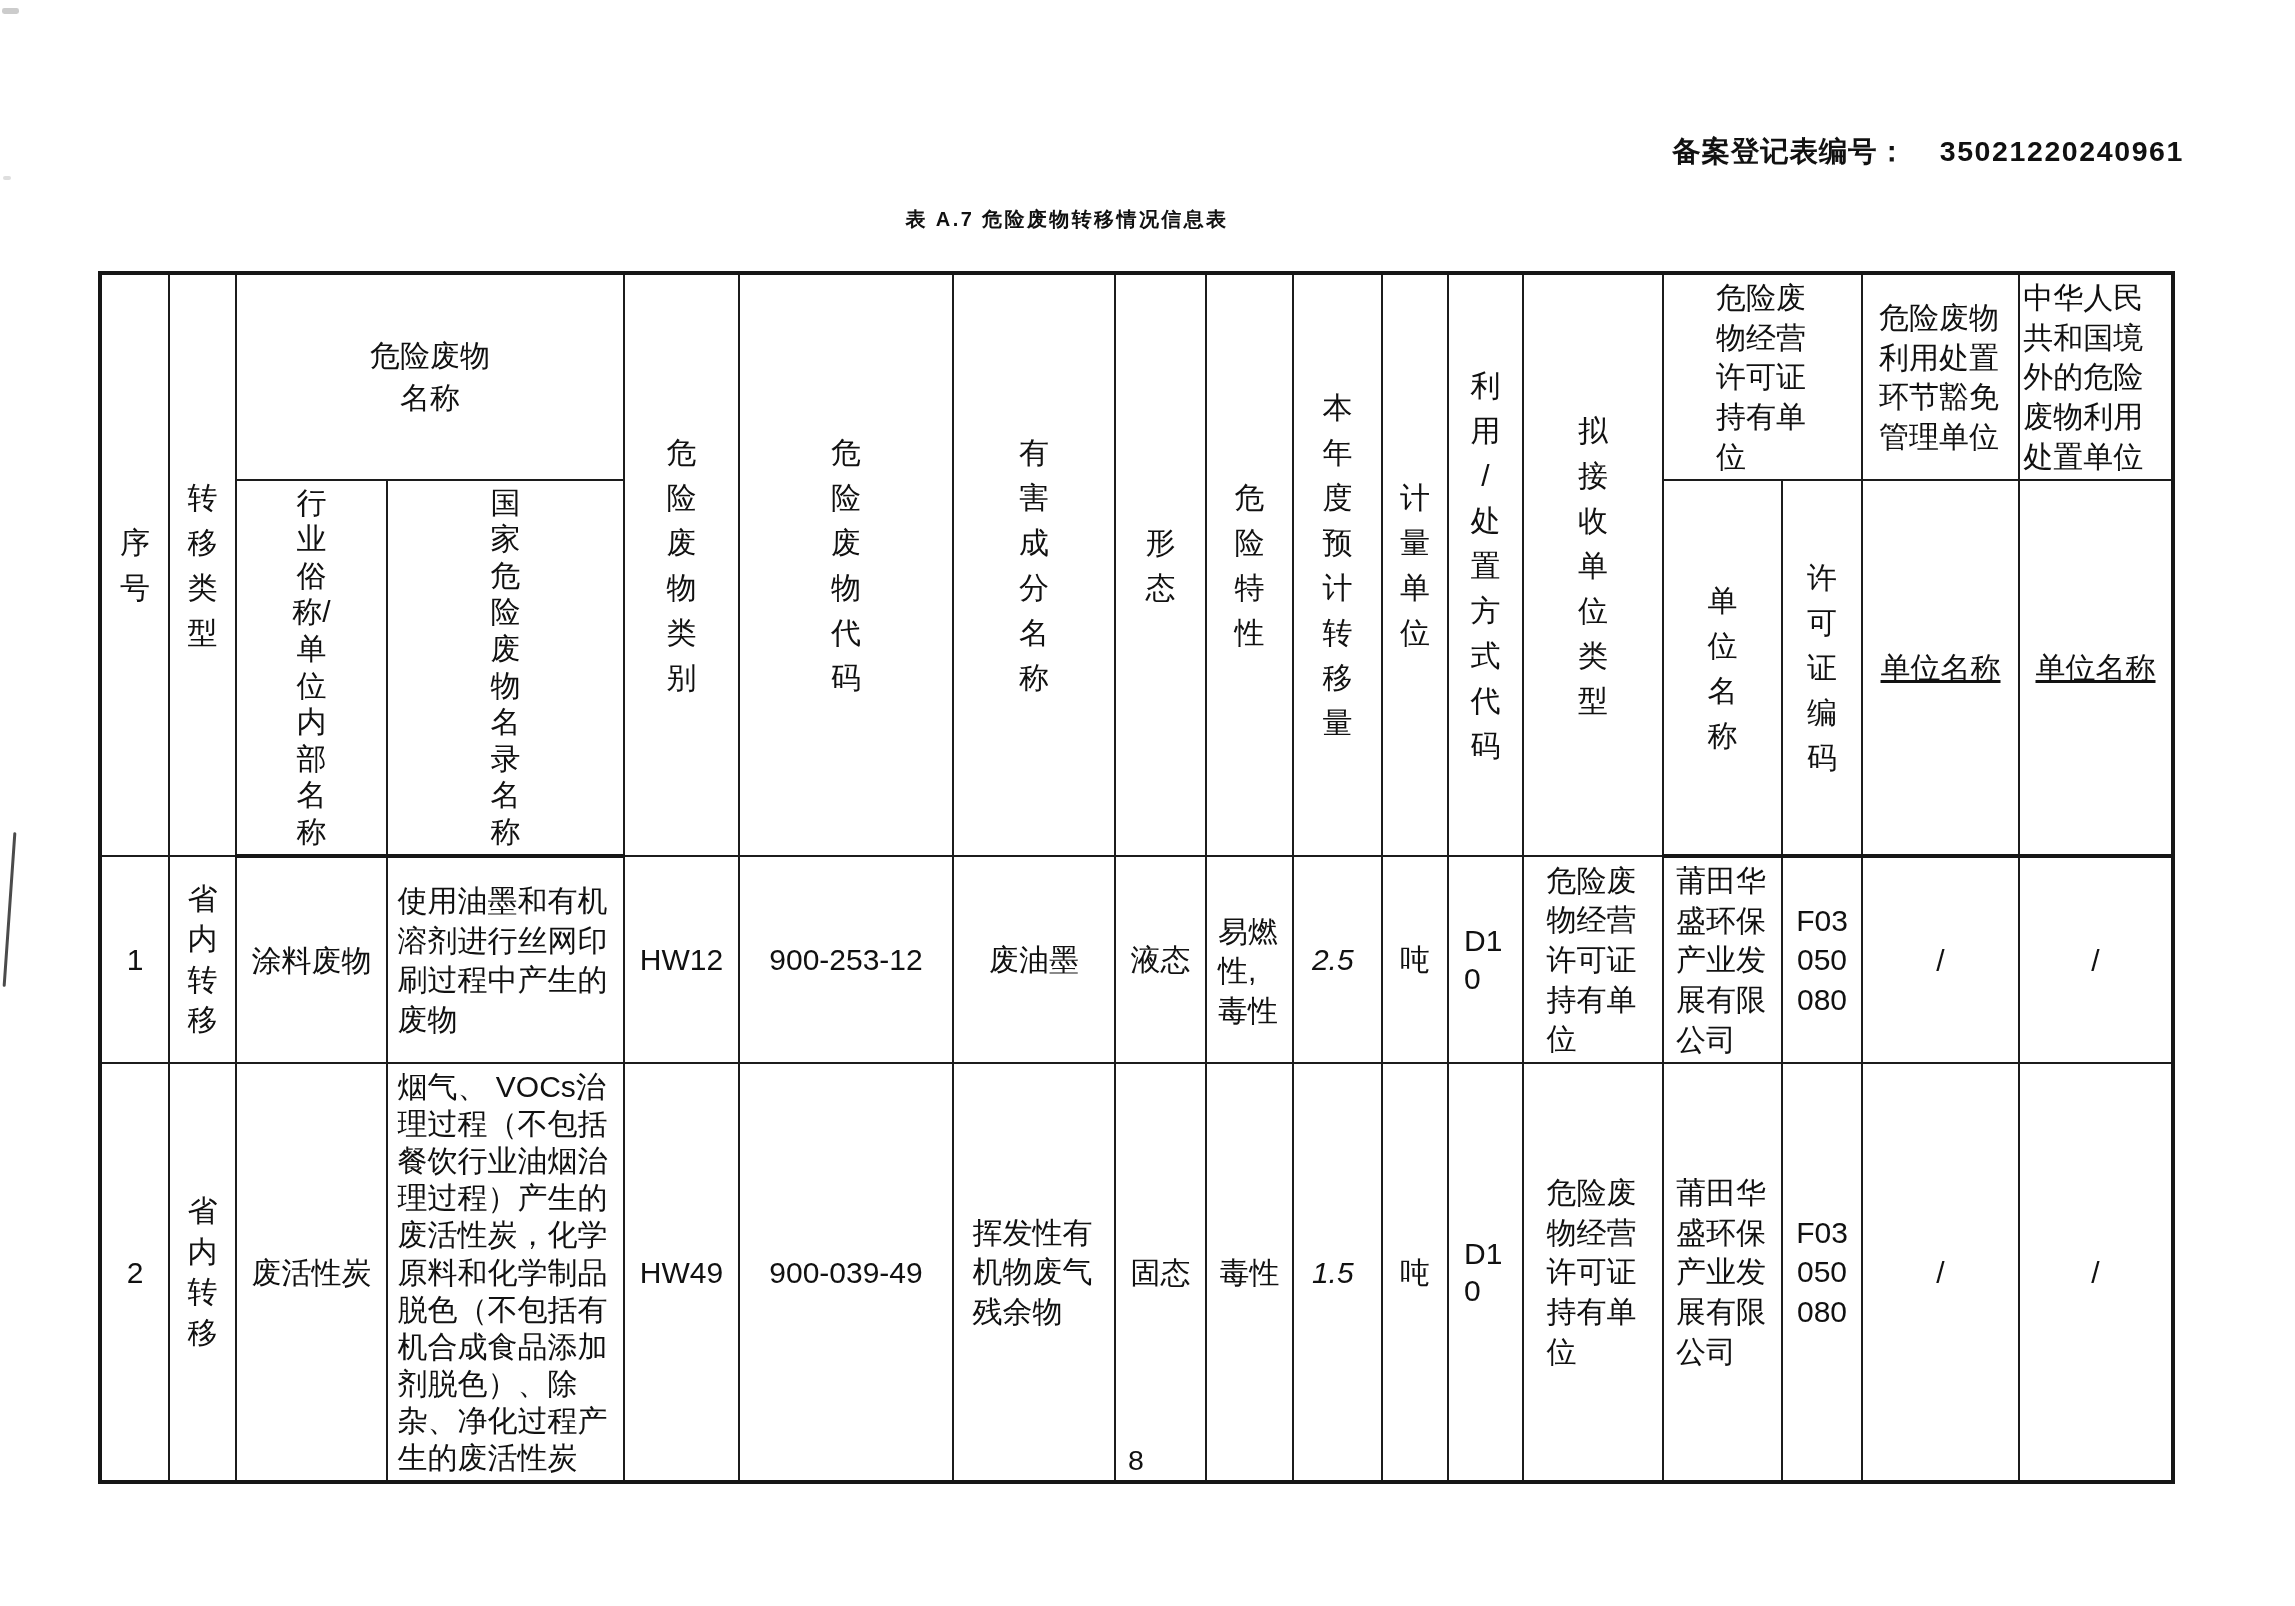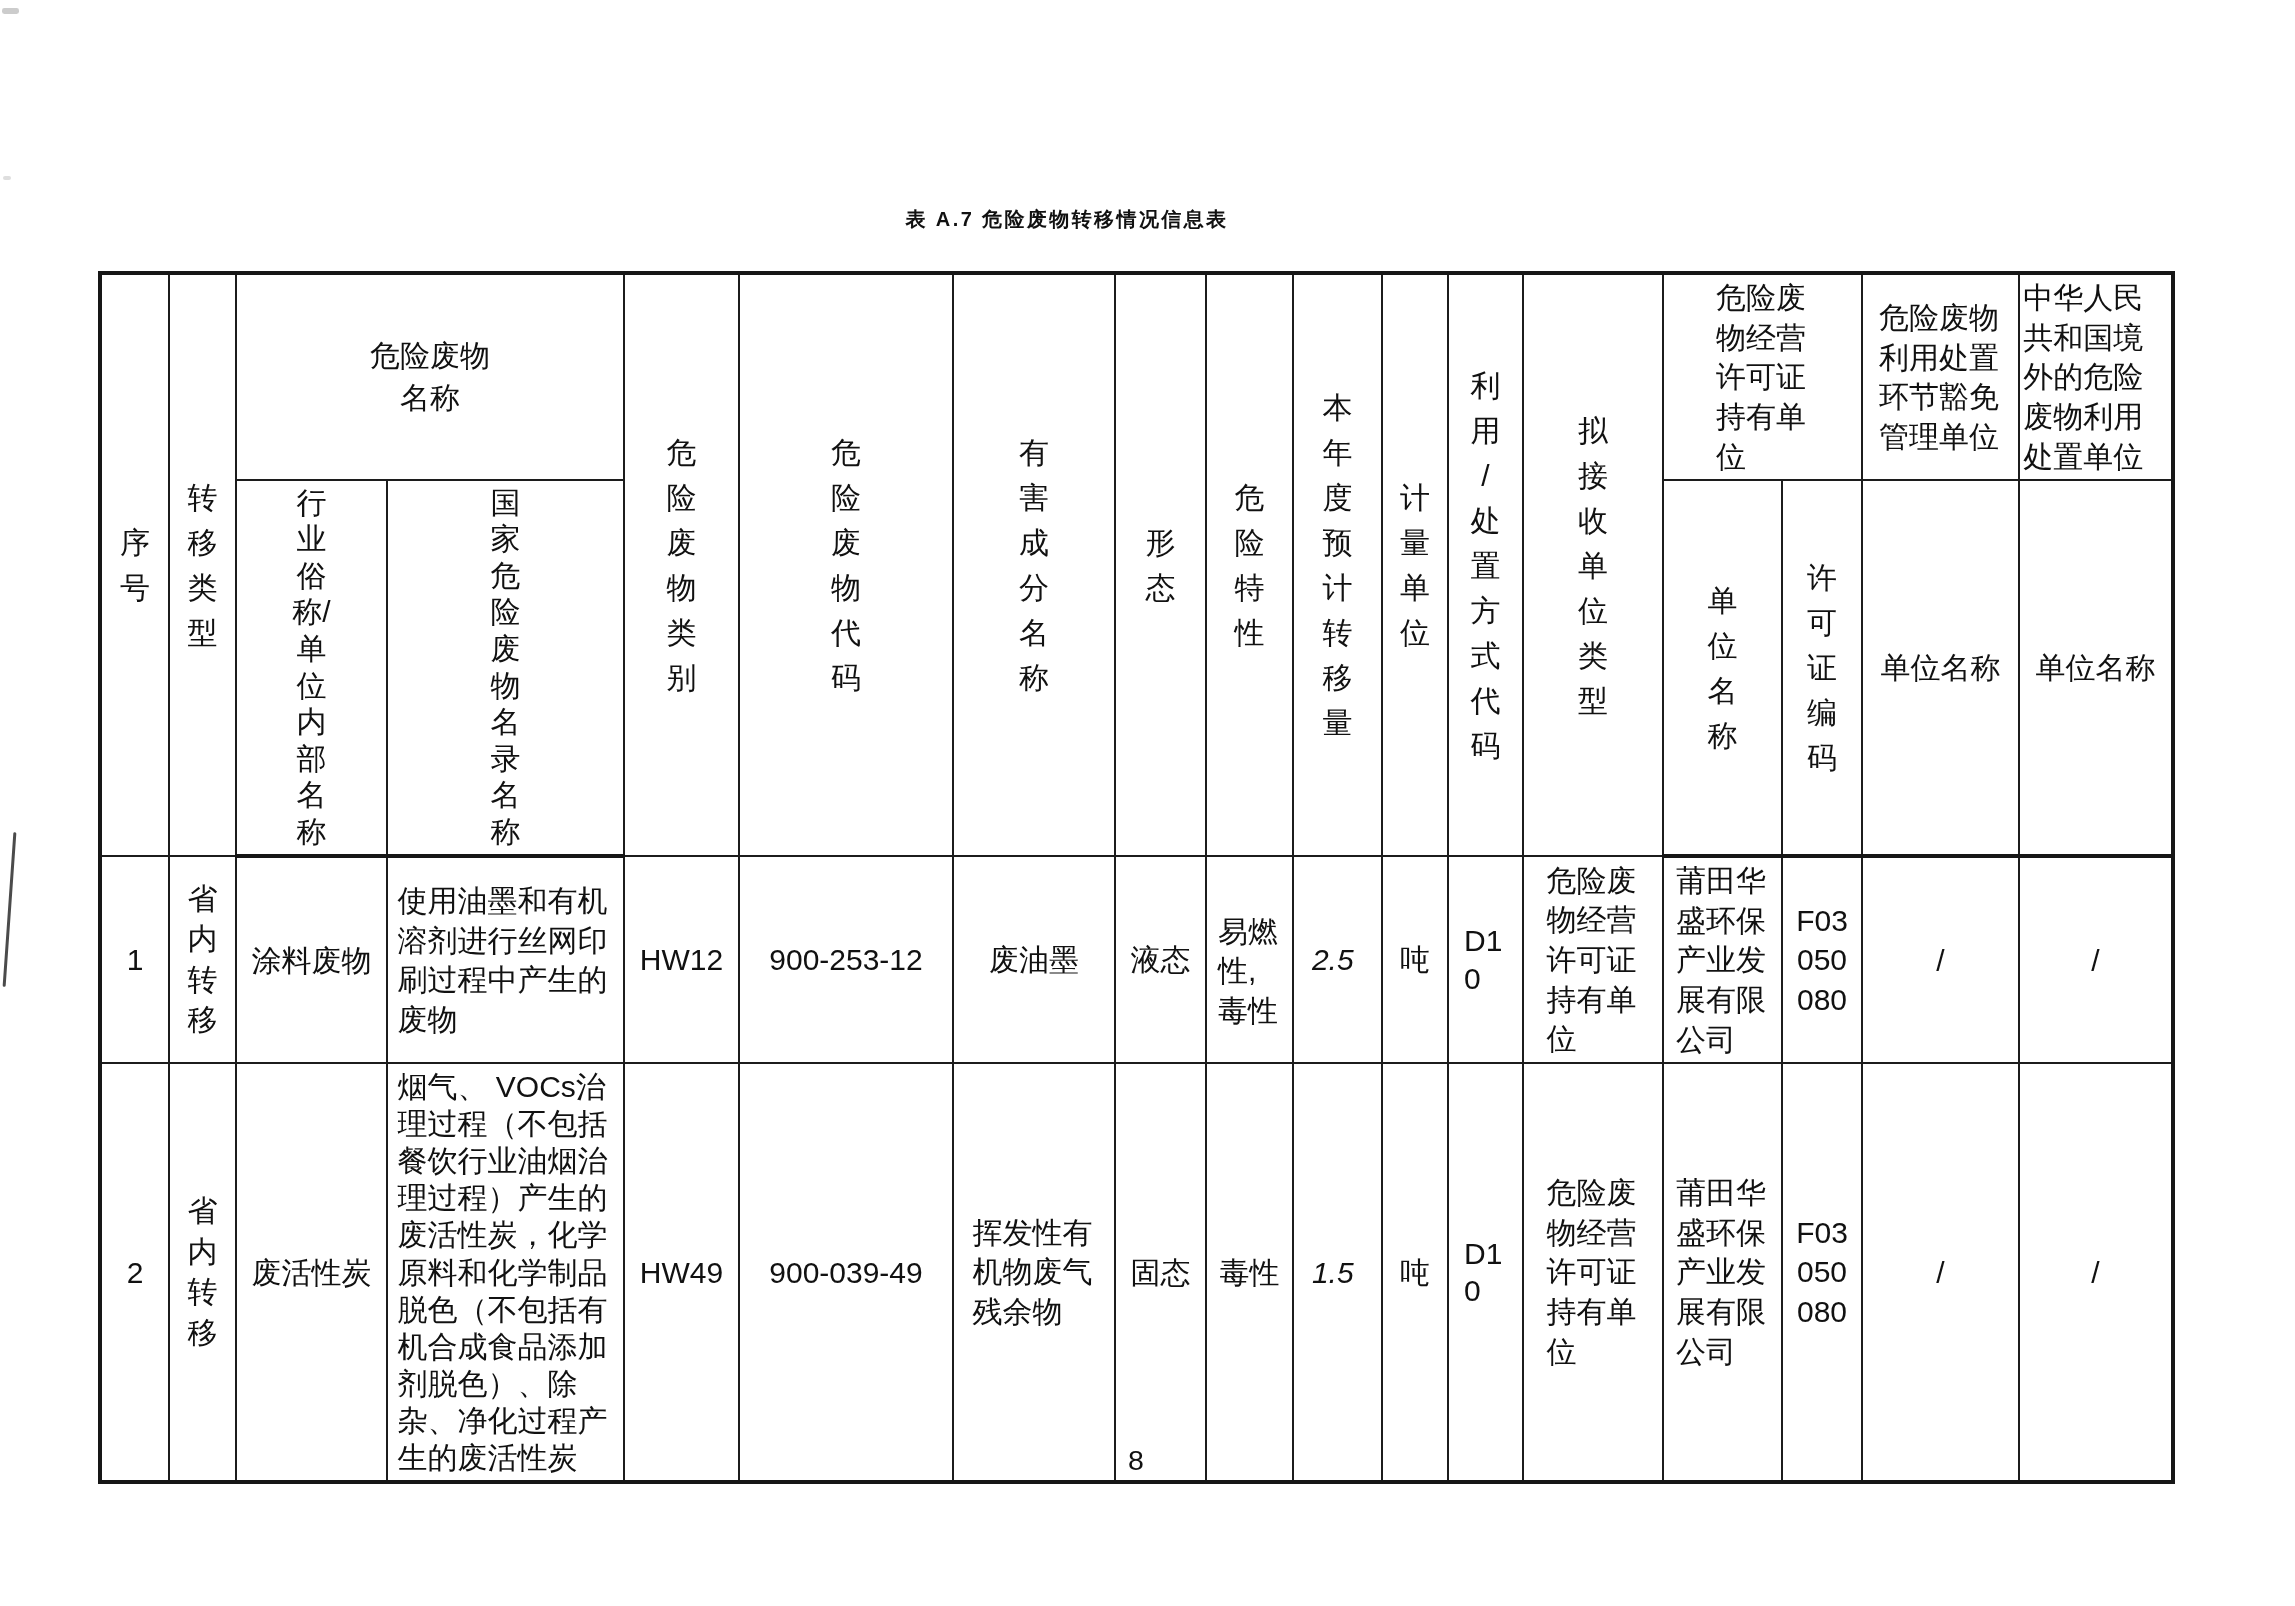--- a/index.html
+++ b/index.html
@@ -81,20 +81,23 @@
 </style>
 </head>
 <body>
 
 <div class="page">
 
   <div class="speck1"></div>
   <div class="speck2"></div>
   <div class="artifact-line"></div>
 
+  <div class="reg-line">
+    <span>备案登记表编号：</span><span class="reg-number">35021220240961</span>
+  </div>
 
   <div class="doc-title">表 A.7 危险废物转移情况信息表</div>
 
   <table class="main">
     <colgroup>
       <col style="width:69px">
         <col style="width:67px">
         <col style="width:151px">
         <col style="width:237px">
       <col style="width:115px">
@@ -132,21 +135,21 @@
             <span class="wrapblk w3">危险废物经营许可证持有单位</span>
           </th>
       <th>
             <span class="wrapblk w4">危险废物利用处置环节豁免管理单位</span>
           </th>
       <th>
             <span class="wrapblk w5">中华人民共和国境外的危险废物利用处置单位</span>
           </th>
     </tr>
 
-    <tr class="hdr2" style="height:371px;">
+    <tr class="hdr2" style="height:371px;text-decoration:underline;">
       <th><span class="vt vt-wide vt-tight">行业俗称/单位内部名称</span></th>
       <th><span class="vt vt-tight">国家危险废物名录名称</span></th>
       <th><span class="vt">单位名称</span></th>
       <th><span class="vt">许可证编码</span></th>
       <th><span>单位名称</span></th>
       <th><span>单位名称</span></th>
     </tr>
 
     <tr style="height:196px;">
       <td><span>1</span></td>

